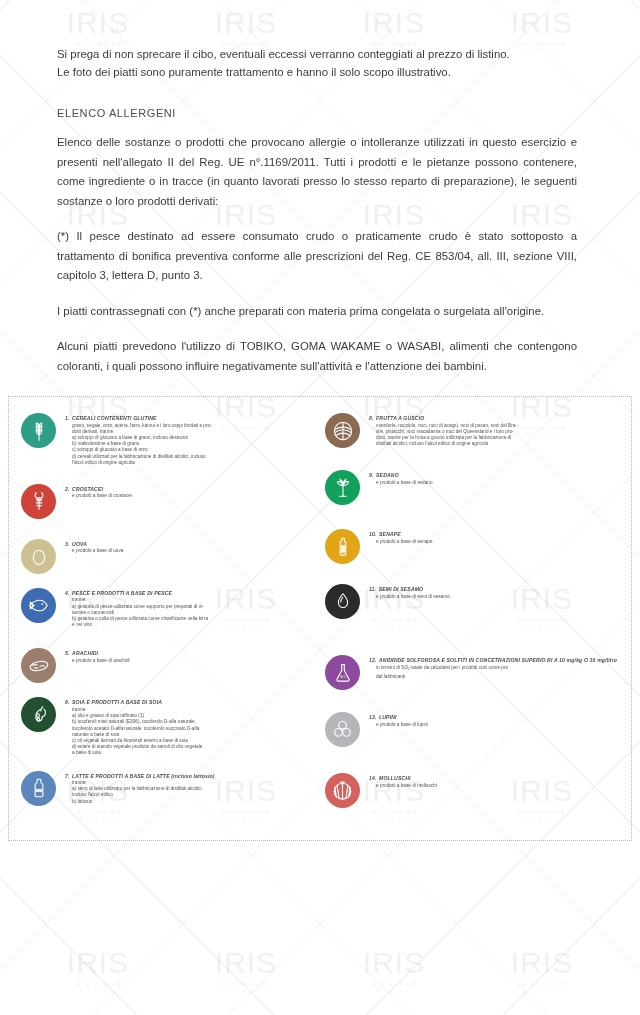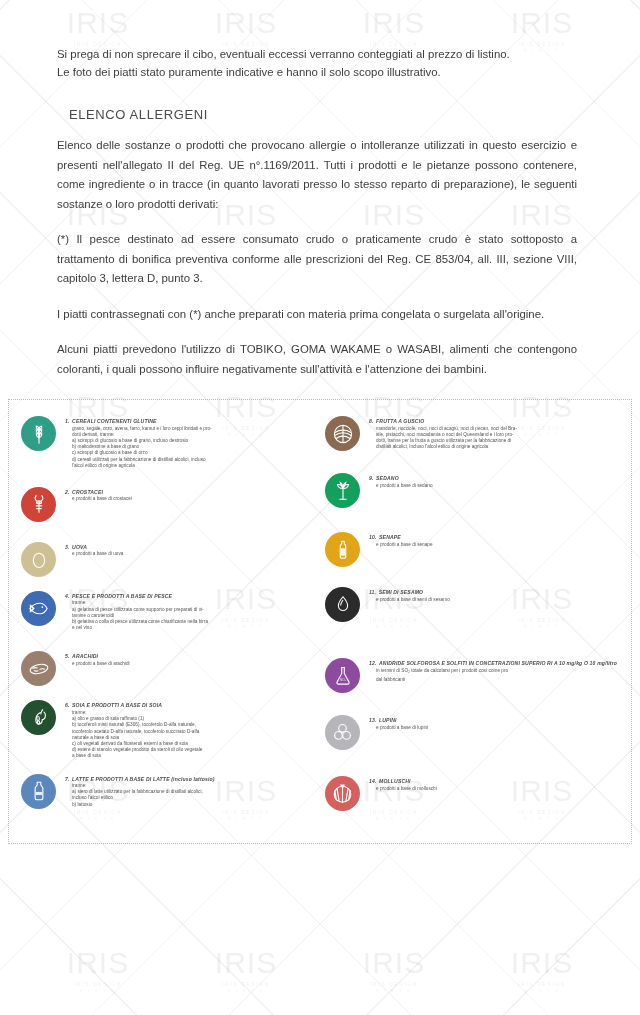--- a/index.html
+++ b/index.html
@@ -64,24 +64,24 @@
     position: relative;
     z-index: 1;
     padding: 46px 52px 0 57px;
   }
   .intro-line {
     font-size: 11.4px;
     line-height: 17.5px;
     color: #3c3c3c;
   }
   .section-title {
-    font-size: 13px;
+    font-size: 11px;
     letter-spacing: 0.6px;
     color: #4a4a4a;
-    margin: 26px 0 14px 12px;
+    margin: 26px 0 14px 0;
     font-weight: 400;
   }
   .para {
     font-size: 11.4px;
     line-height: 19.5px;
     color: #3c3c3c;
     margin-bottom: 16px;
     text-align: justify;
     max-width: 520px;
   }
@@ -269,21 +269,21 @@
     <div class="wm-mark" style="left: 506px; top: 948px; width: 72px;">
       <div class="wm-logo">IRIS</div>
       <div class="wm-sub">IRIS DESIGN</div>
       <div class="wm-sub2">R I S T O</div>
     </div>
   </div>
 
 <div id="content">
   <div>
     <div class="intro-line">Si prega di non sprecare il cibo, eventuali eccessi verranno conteggiati al prezzo di listino.</div>
-    <div class="intro-line">Le foto dei piatti stato puramente indicative e hanno il solo scopo illustrativo.</div>
+    <div class="intro-line">Le foto dei piatti sono puramente trattamento e hanno il solo scopo illustrativo.</div>
   </div>
 
   <h1 class="section-title">ELENCO ALLERGENI</h1>
 
   <p class="para">Elenco delle sostanze o prodotti che provocano allergie o intolleranze utilizzati in questo esercizio e presenti nell'allegato II del Reg. UE n°.1169/2011. Tutti i prodotti e le pietanze possono contenere, come ingrediente o in tracce (in quanto lavorati presso lo stesso reparto di preparazione), le seguenti sostanze o loro prodotti derivati:</p>
   <p class="para">(*) Il pesce destinato ad essere consumato crudo o praticamente crudo è stato sottoposto a trattamento di bonifica preventiva conforme alle prescrizioni del Reg. CE 853/04, all. III, sezione VIII, capitolo 3, lettera D, punto 3.</p>
   <p class="para">I piatti contrassegnati con (*) anche preparati con materia prima congelata o surgelata all'origine.</p>
   <p class="para tight">Alcuni piatti prevedono l'utilizzo di TOBIKO, GOMA WAKAME o WASABI, alimenti che contengono  coloranti, i quali possono influire negativamente sull'attività e l'attenzione dei bambini.</p>
 </div>
 

